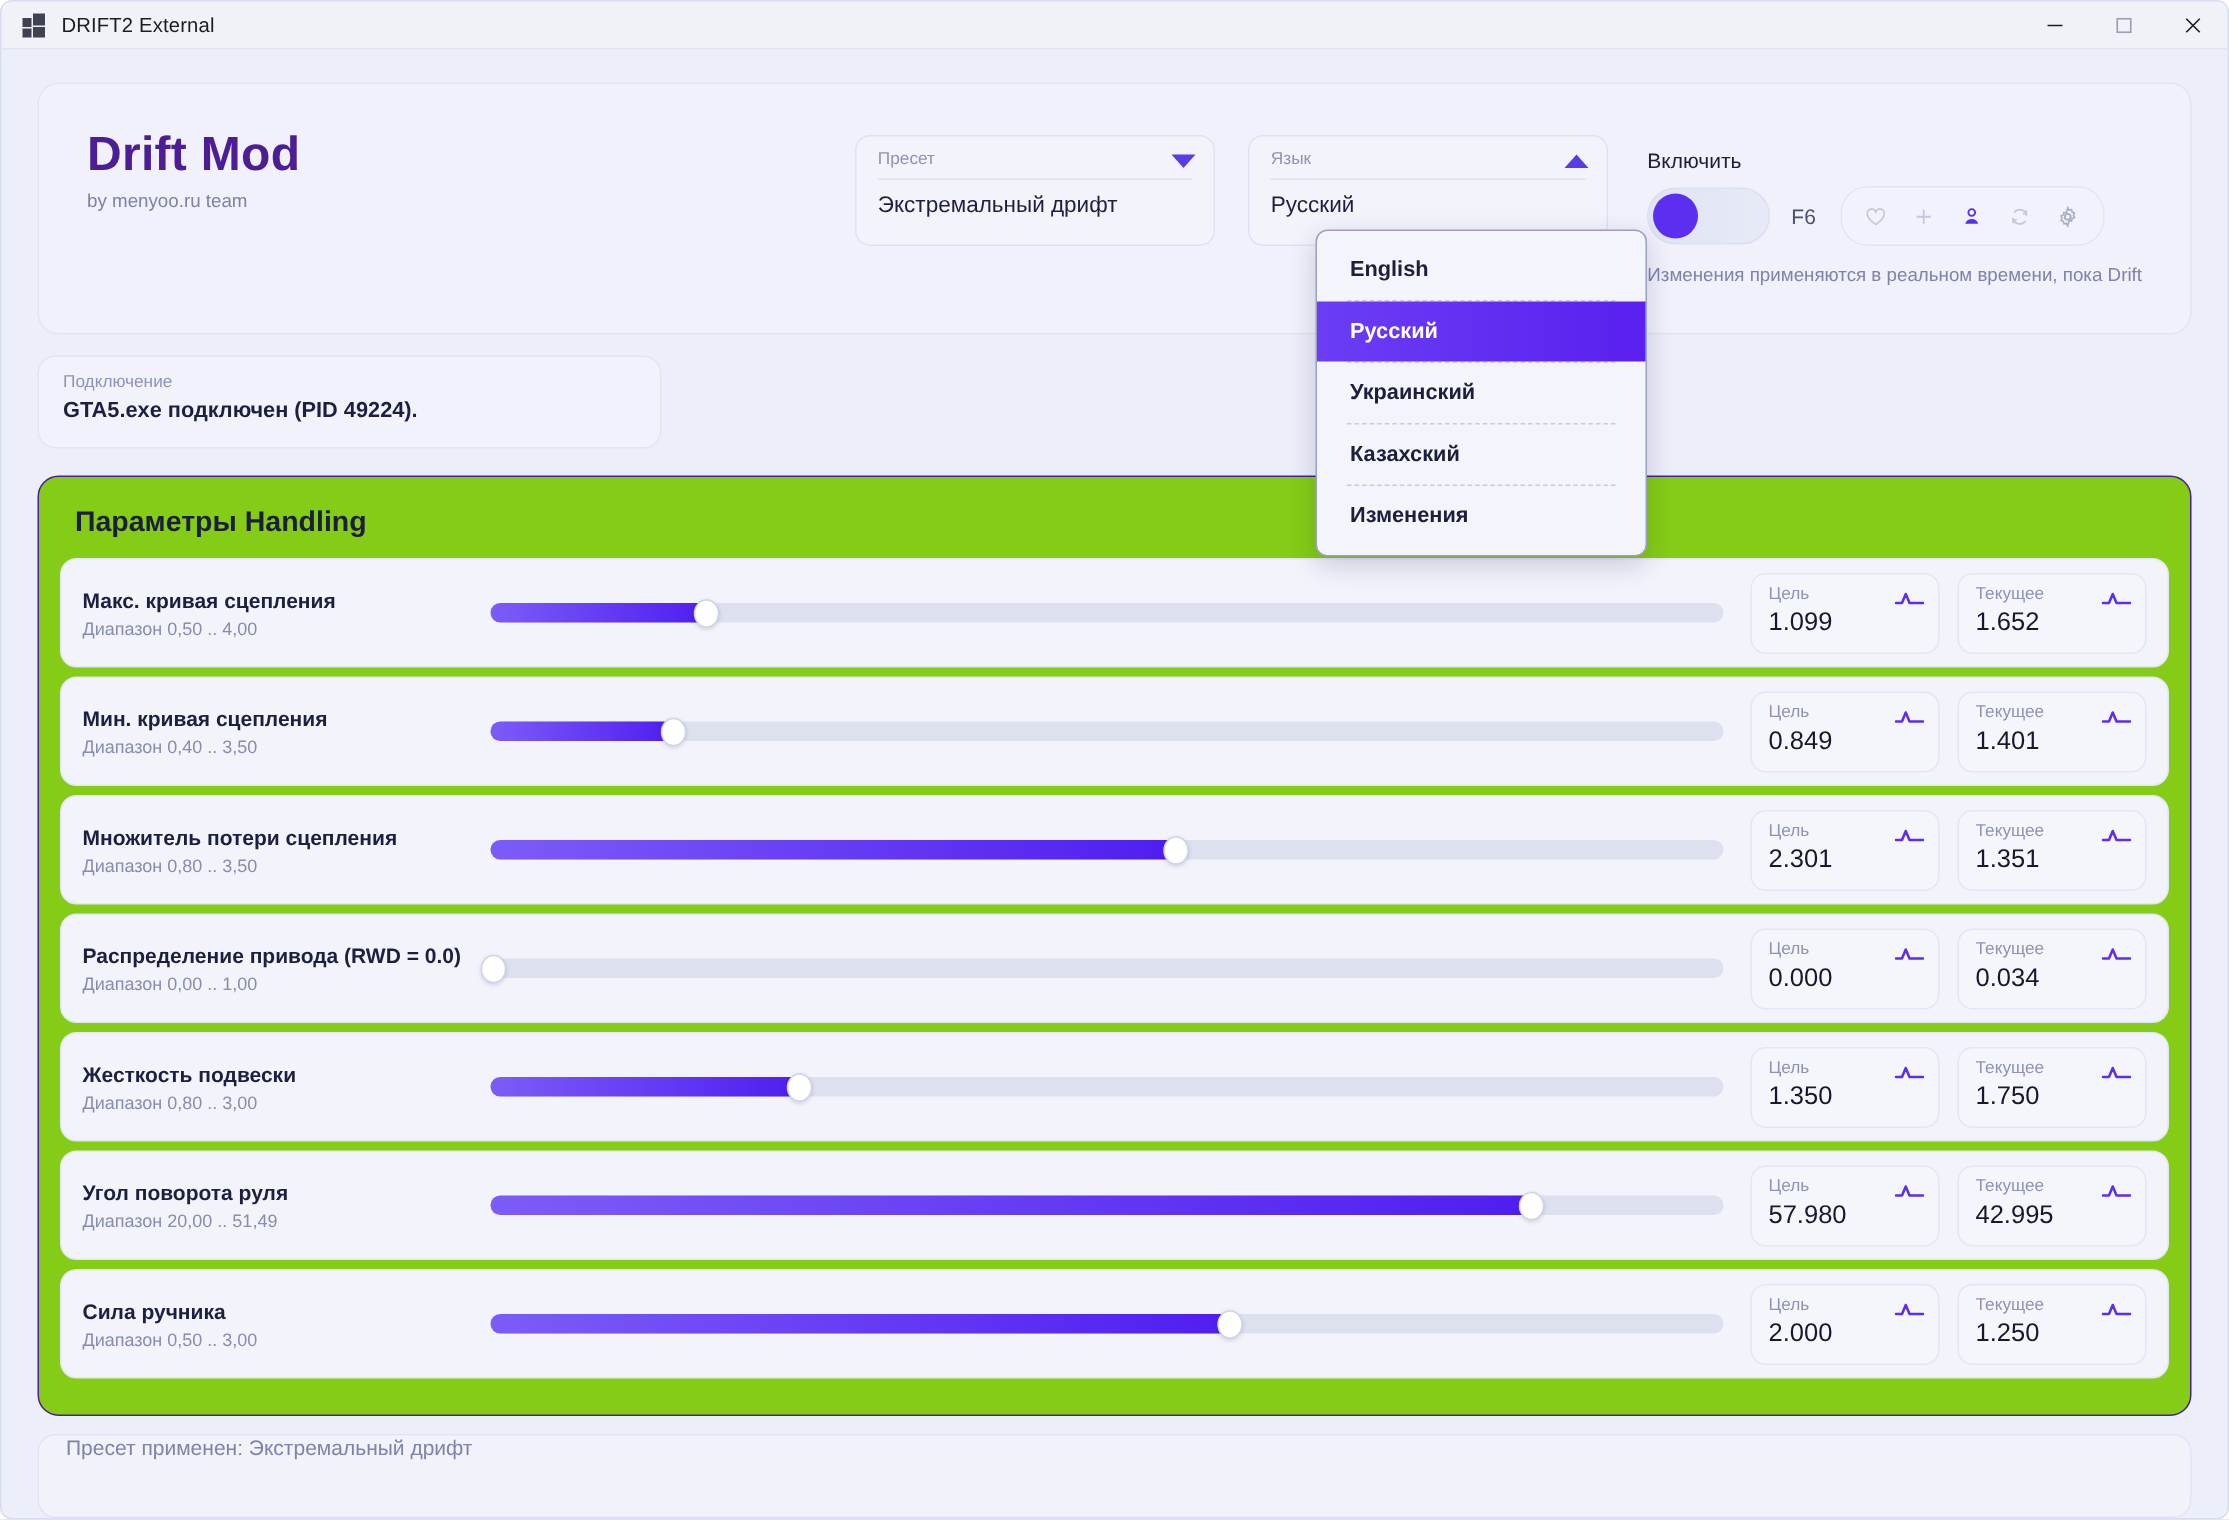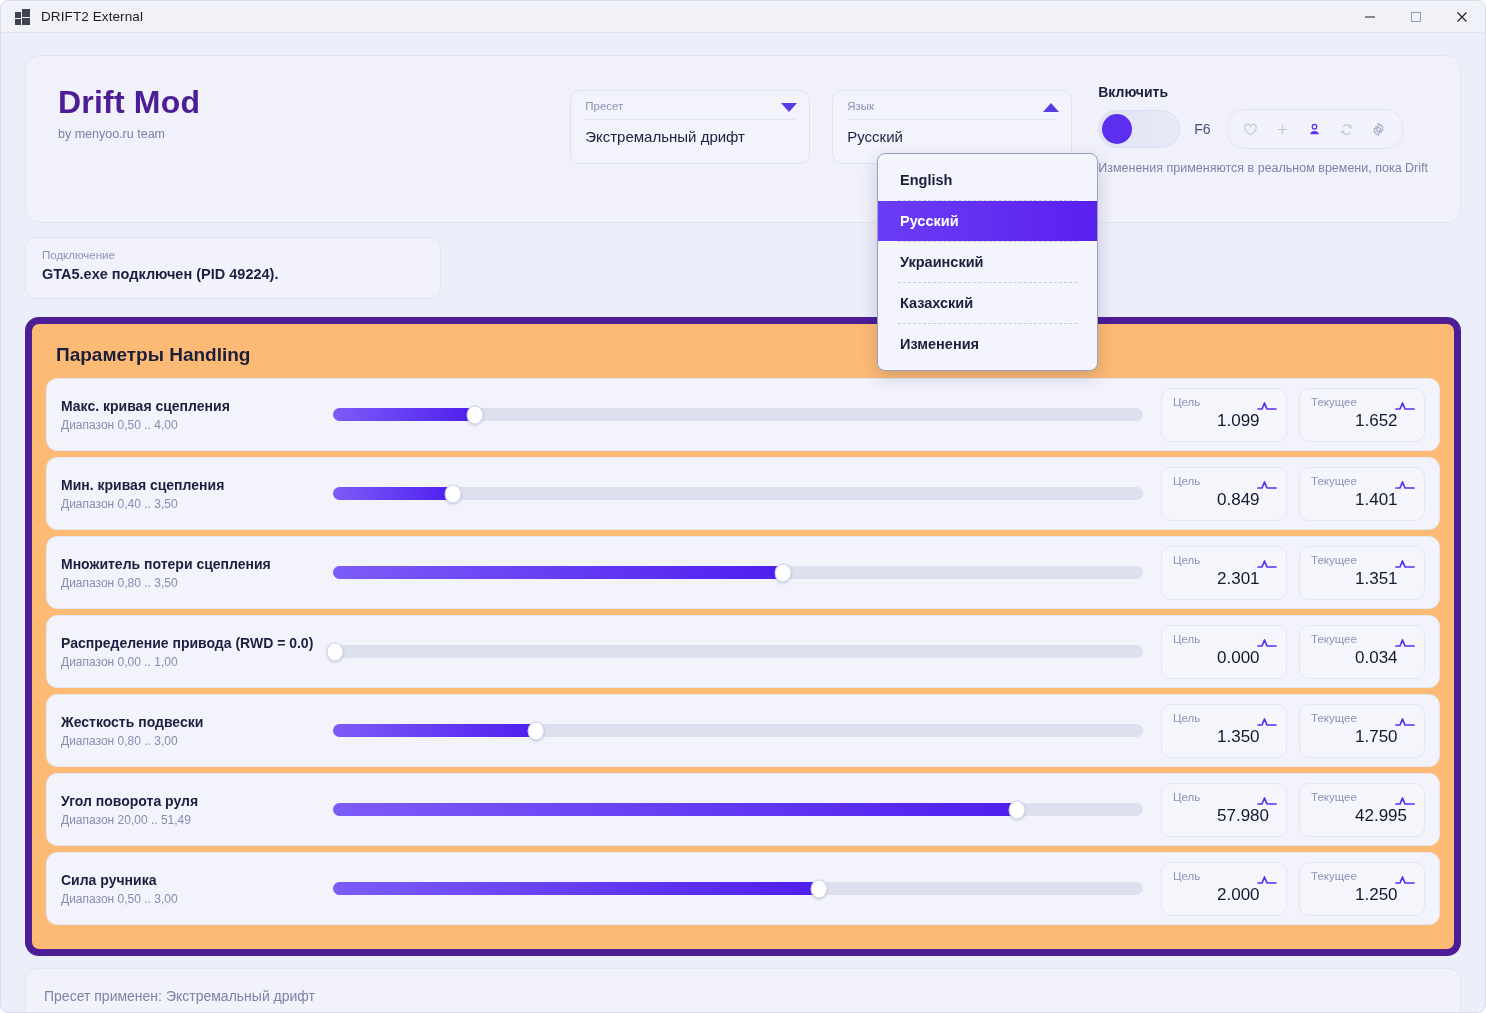--- a/index.html
+++ b/index.html
@@ -64,21 +64,21 @@
     position: relative;
   }
   .select .lbl { font-size: 11.5px; color: #8d93b6; }
   .select .divider { height:1px; background:#dfe2f2; margin-top:7px; }
   .select .val { margin-top: 8px; font-size: 15px; color: #1c2040; font-weight: 500; }
   .caret { position:absolute; right: 12px; top: 12px; width:0; height:0; }
   .caret.down { border-left: 8px solid transparent; border-right: 8px solid transparent; border-top: 9px solid #5b3ae8; }
   .caret.up   { border-left: 8px solid transparent; border-right: 8px solid transparent; border-bottom: 9px solid #5b3ae8; }
 
   .toggle-block { margin-left: 26px; width: 330px; padding-top: 0; }
-  .toggle-label { font-size: 14px; font-weight: 700; color: #1b1f3b; margin-bottom: 9px; }
+  .toggle-label { font-size: 14px; font-weight: 400; color: #1b1f3b; margin-bottom: 9px; margin-top: 15px; }
   .toggle-row { display:flex; align-items:center; gap: 14px; }
   .switch {
     width: 82px; height: 38px; border-radius: 19px;
     background: linear-gradient(90deg,#dfe3f3,#e7eaf7);
     border: 1px solid #dadff1;
     position: relative;
   }
   .switch .knob {
     position:absolute; left: 3px; top: 3px;
     width: 30px; height: 30px; border-radius: 50%;
@@ -129,22 +129,22 @@
   .stat .k { font-size: 11.5px; color: #8d93b6; }
   .stat .v { margin-top: 5px; font-size: 14.5px; font-weight: 600; color: #1c2040; }
   .stat .v.warn { color: #e0315c; }
   .stat.w1 { width: 416px; }
   .stat.w2 { width: 216px; }
   .stat.w3 { width: 228px; }
 
   
   .params {
     margin-top: 18px;
-    background: #fdba74;
-    border: 7px solid #4c1d95;
+    background: #84cc16;
+    border: 1px solid #4c1d95;
     border-radius: 14px;
     padding: 16px 14px 18px 14px;
   }
   .params h2 { font-size: 19px; font-weight: 700; color: #1b1f3b; margin: 4px 0 12px 10px; }
   .prow {
     display: flex; align-items: center;
     height: 73px;
     background: #f2f3fb;
     border: 1px solid #e3e6f4;
     border-radius: 11px;
@@ -168,28 +168,28 @@
     background: #ffffff; border: 1px solid #cfd4e8;
     box-shadow: 0 1px 3px rgba(40,40,90,.18);
   }
   .vals { display:flex; gap: 12px; }
   .vbox {
     width: 126px; height: 54px;
     background:#f5f6fc; border:1px solid #e3e6f4; border-radius: 10px;
     padding: 7px 11px 0 11px; position: relative;
   }
   .vbox .k { font-size: 11.5px; color: #8d93b6; }
-  .vbox .n { margin-top: 3px; font-size: 17px; color: #15182e; margin-left: 44px; }
+  .vbox .n { margin-top: 3px; font-size: 17px; color: #15182e; }
   .vbox .spark { position:absolute; right: 9px; top: 9px; }
 
   
   .footer {
     margin-top: 12px;
     background:#f1f2fa; border:1px solid #e1e4f3; border-radius: 12px;
-    height: 56px; display:flex; align-items:center; padding: 0 18px;
+    height: 56px; display:flex; align-items:flex-start; padding: 0 18px;
   }
   .footer .t { font-size: 14px; color: #7d83aa; }
 </style>
 </head>
 <body>
 
 <div class="window">
 
   <div class="titlebar">
     <div class="app-icon">

